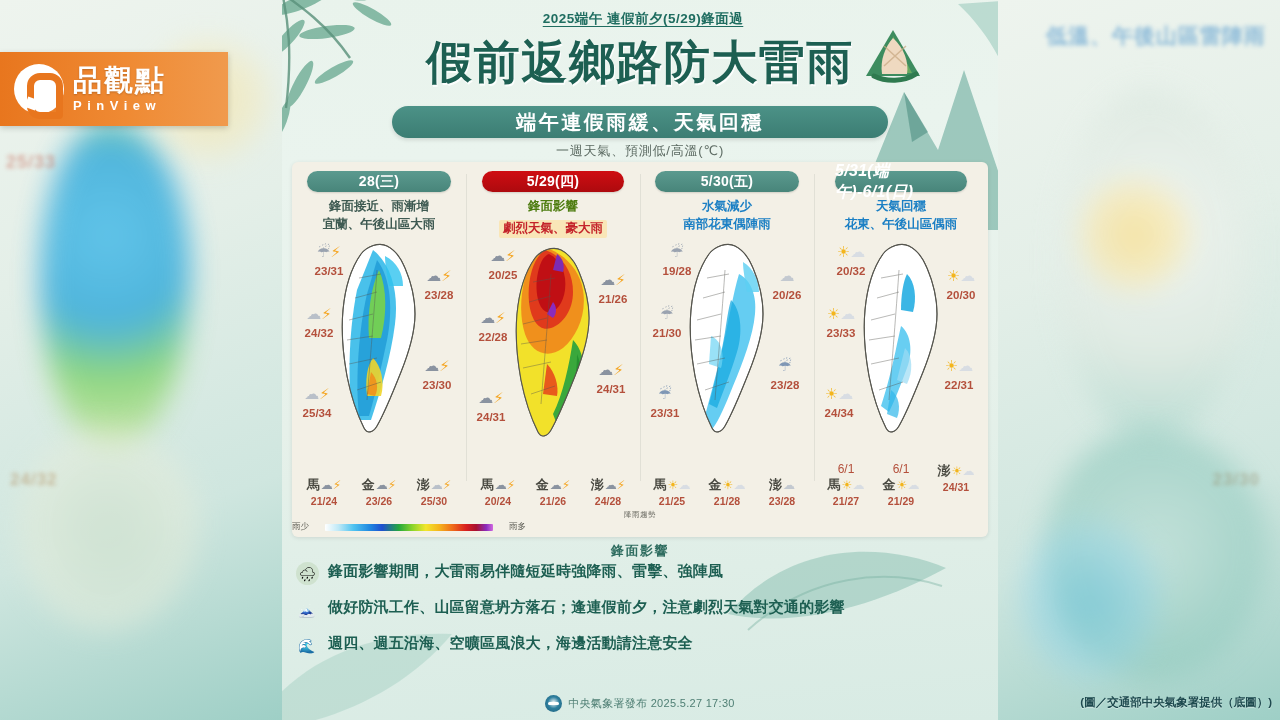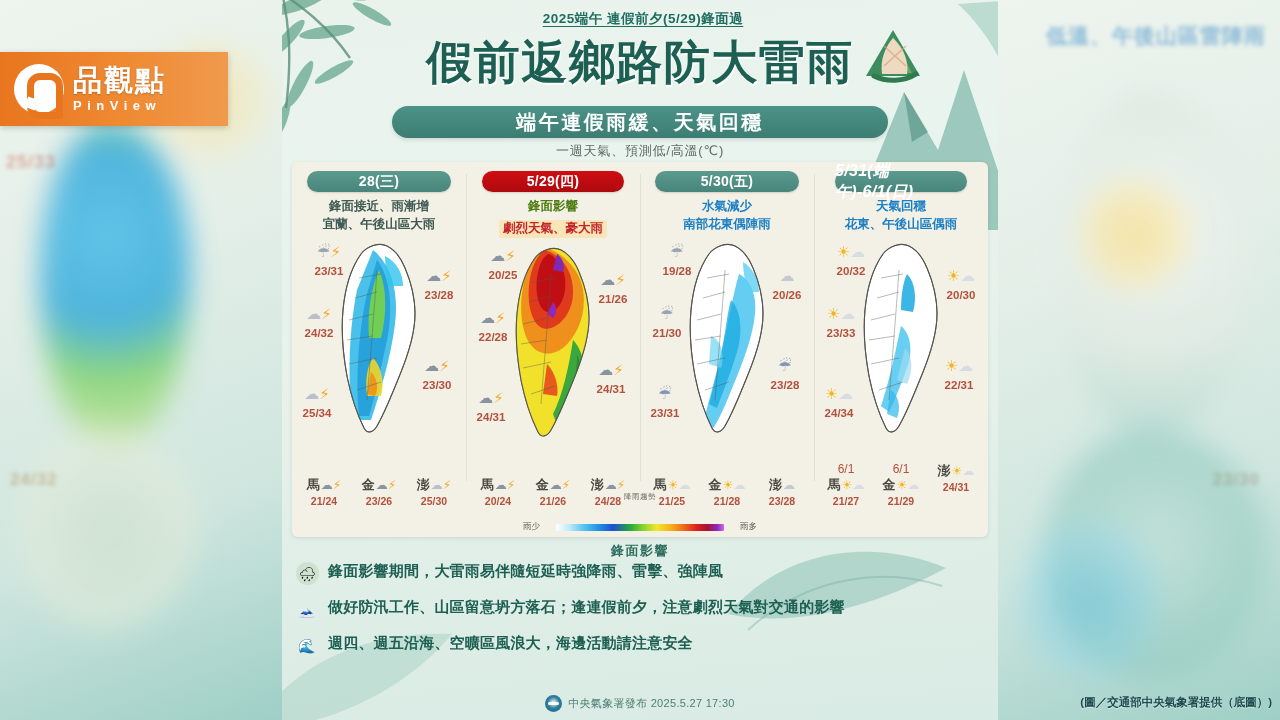--- a/index.html
+++ b/index.html
@@ -169,21 +169,21 @@
   }
   .isl { text-align: center; width: 48px; }
   .isl-top { font-size: 13px; color: #4a4a42; font-weight: 700; white-space: nowrap; }
   .isl-top .ci { font-size: 12px; margin-left: 1px; }
   .isl-temp { font-size: 10.5px; font-weight: 700; color: #b4503c; margin-top: 1px; }
   .isl-date { font-size: 12px; color: #b4503c; }
 
   
   .legend { position: absolute; left: 0; right: 0; bottom: 4px; text-align: center; }
   .legend-title { font-size: 7.5px; color: #6b6b63; letter-spacing: .5px; }
-  .legend-row { display: flex; align-items: center; justify-content: center; gap: 16px; margin-top: 19px; }
+  .legend-row { display: flex; align-items: center; justify-content: flex-start; gap: 16px; margin-top: 1px; }
   .legend-lbl { font-size: 8.5px; color: #5a5a52; }
   .legend-bar {
     width: 168px; height: 7px; border-radius: 1px;
     background: linear-gradient(90deg,#ffffff 0%,#bfe9f7 8%,#4fc3f0 17%,#1f86e0 27%,
       #1f4fd0 34%,#25a83c 44%,#8ad42a 52%,#f2e62c 60%,#f5b31c 68%,
       #ef6a1a 76%,#d81f1f 84%,#a81030 90%,#8a2bbd 96%,#d36ae0 100%);
   }
 
   
   .tips-title {

